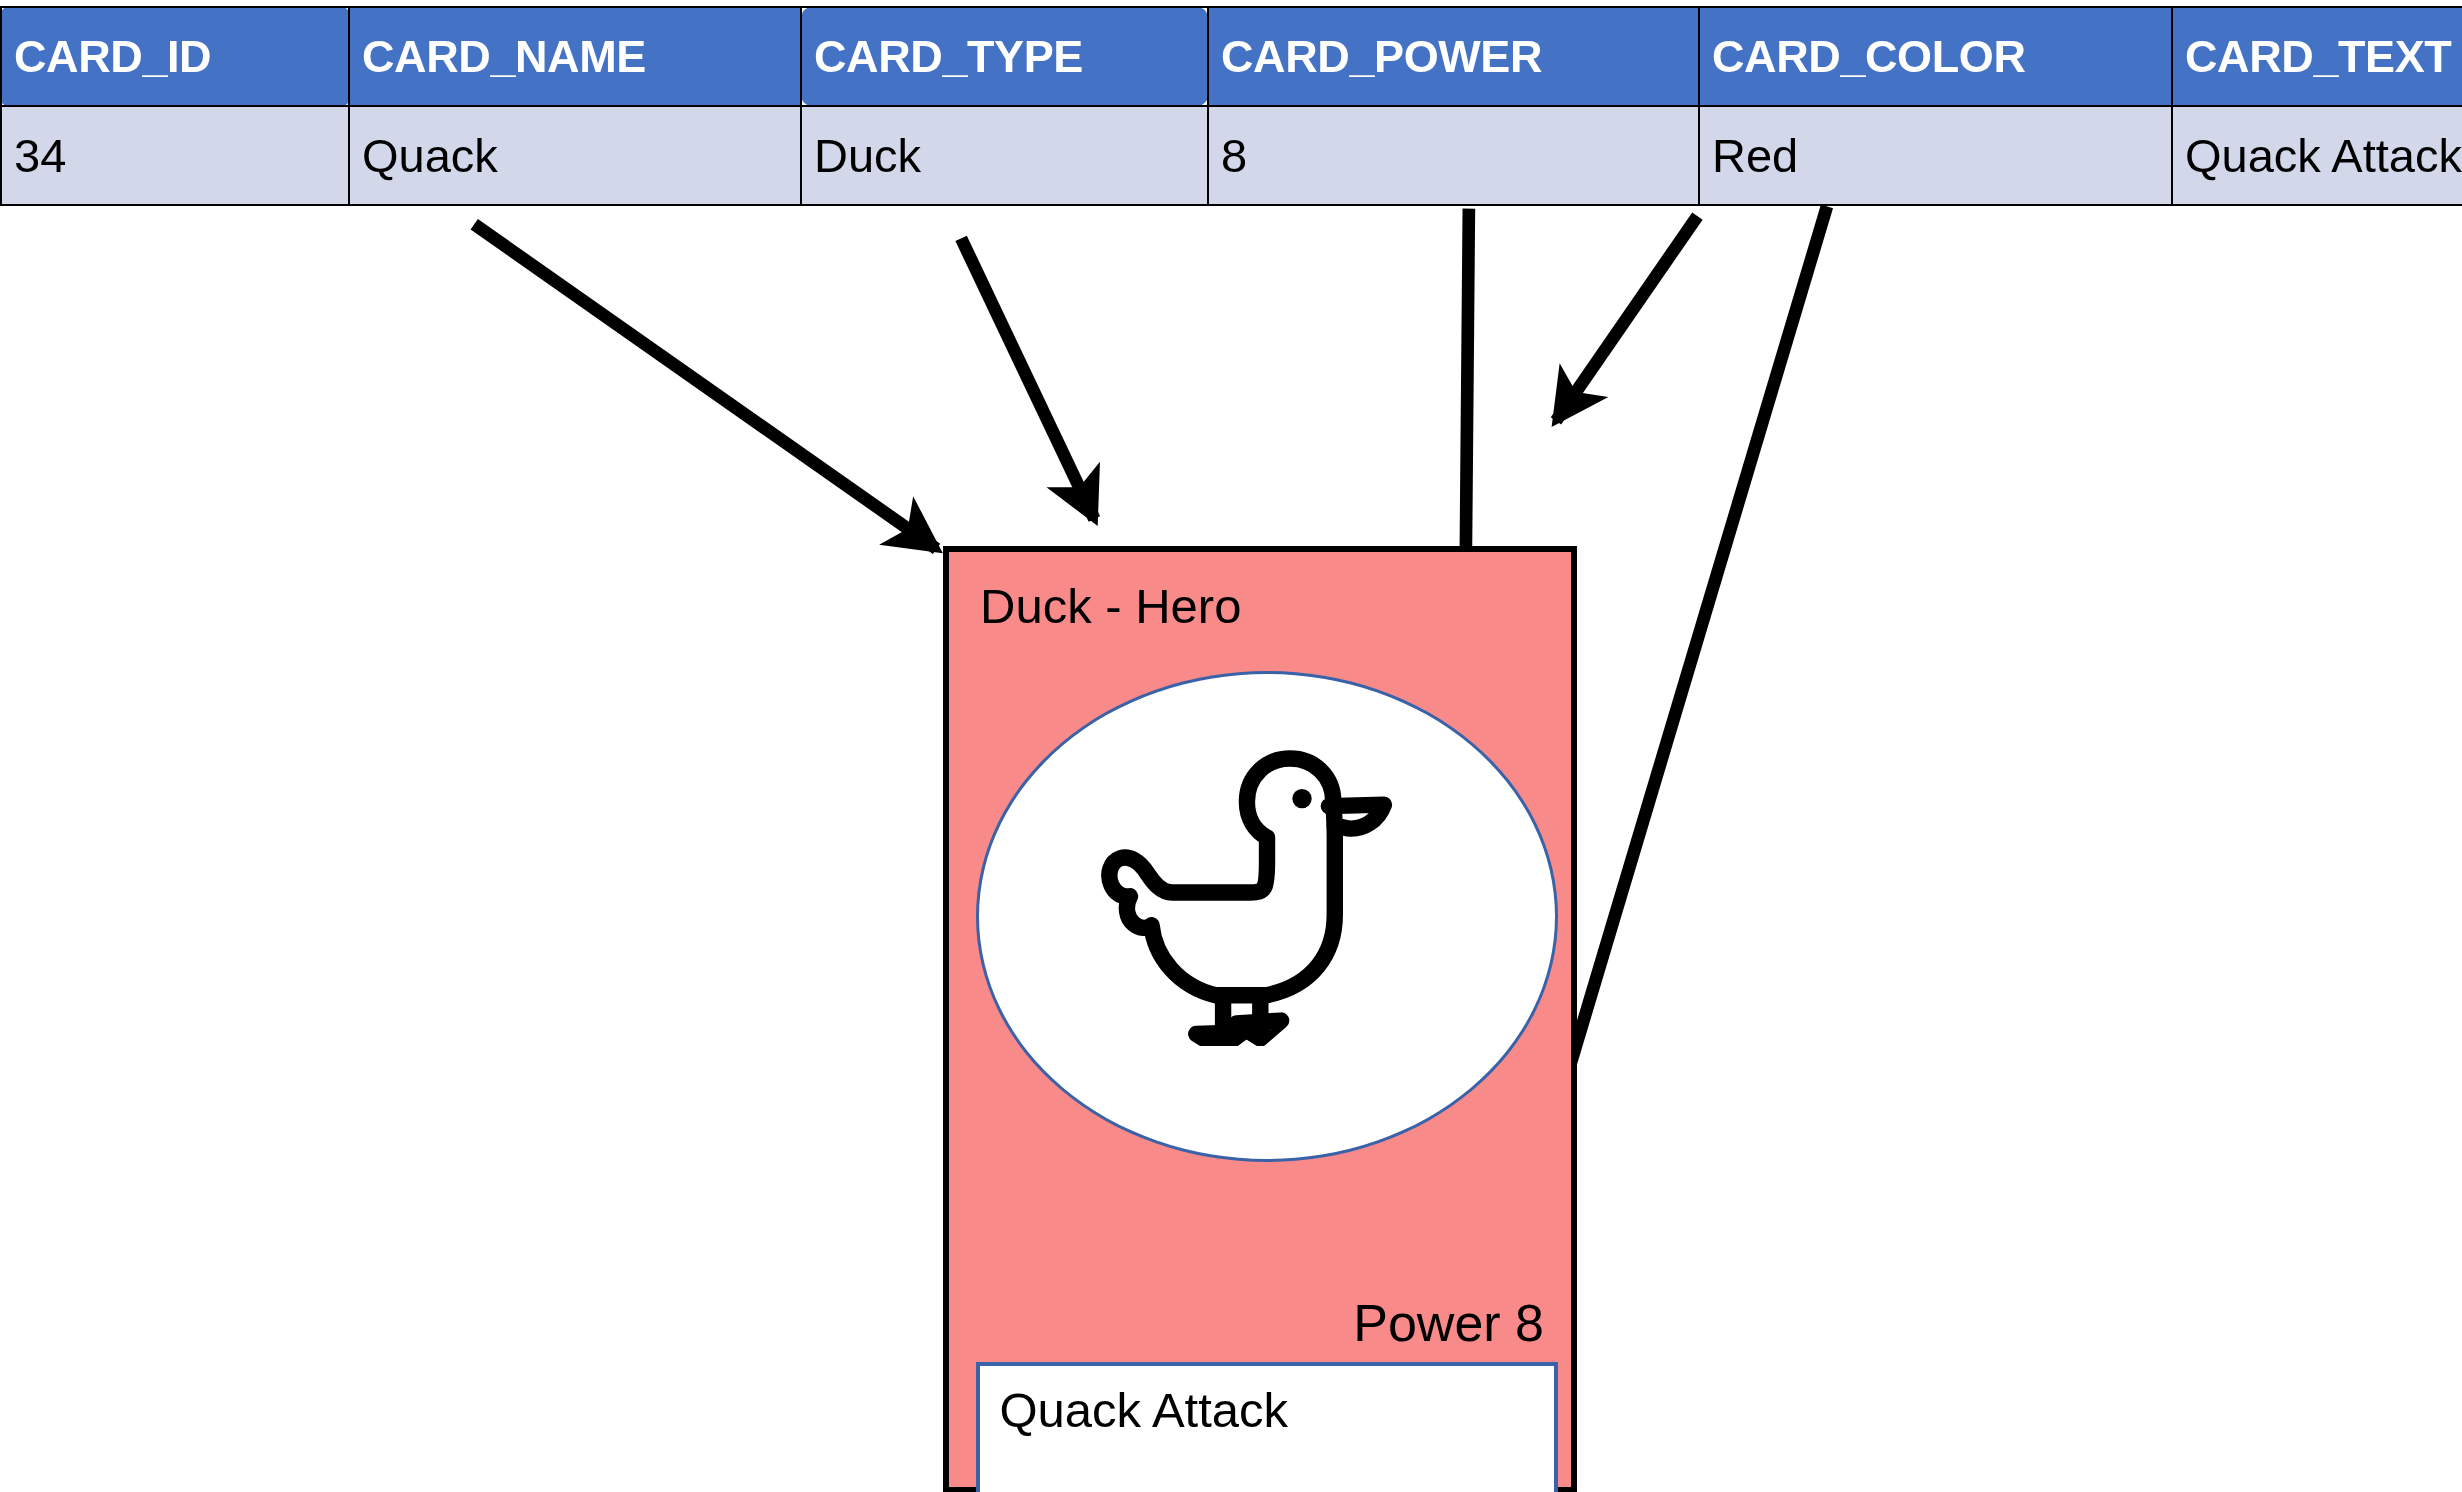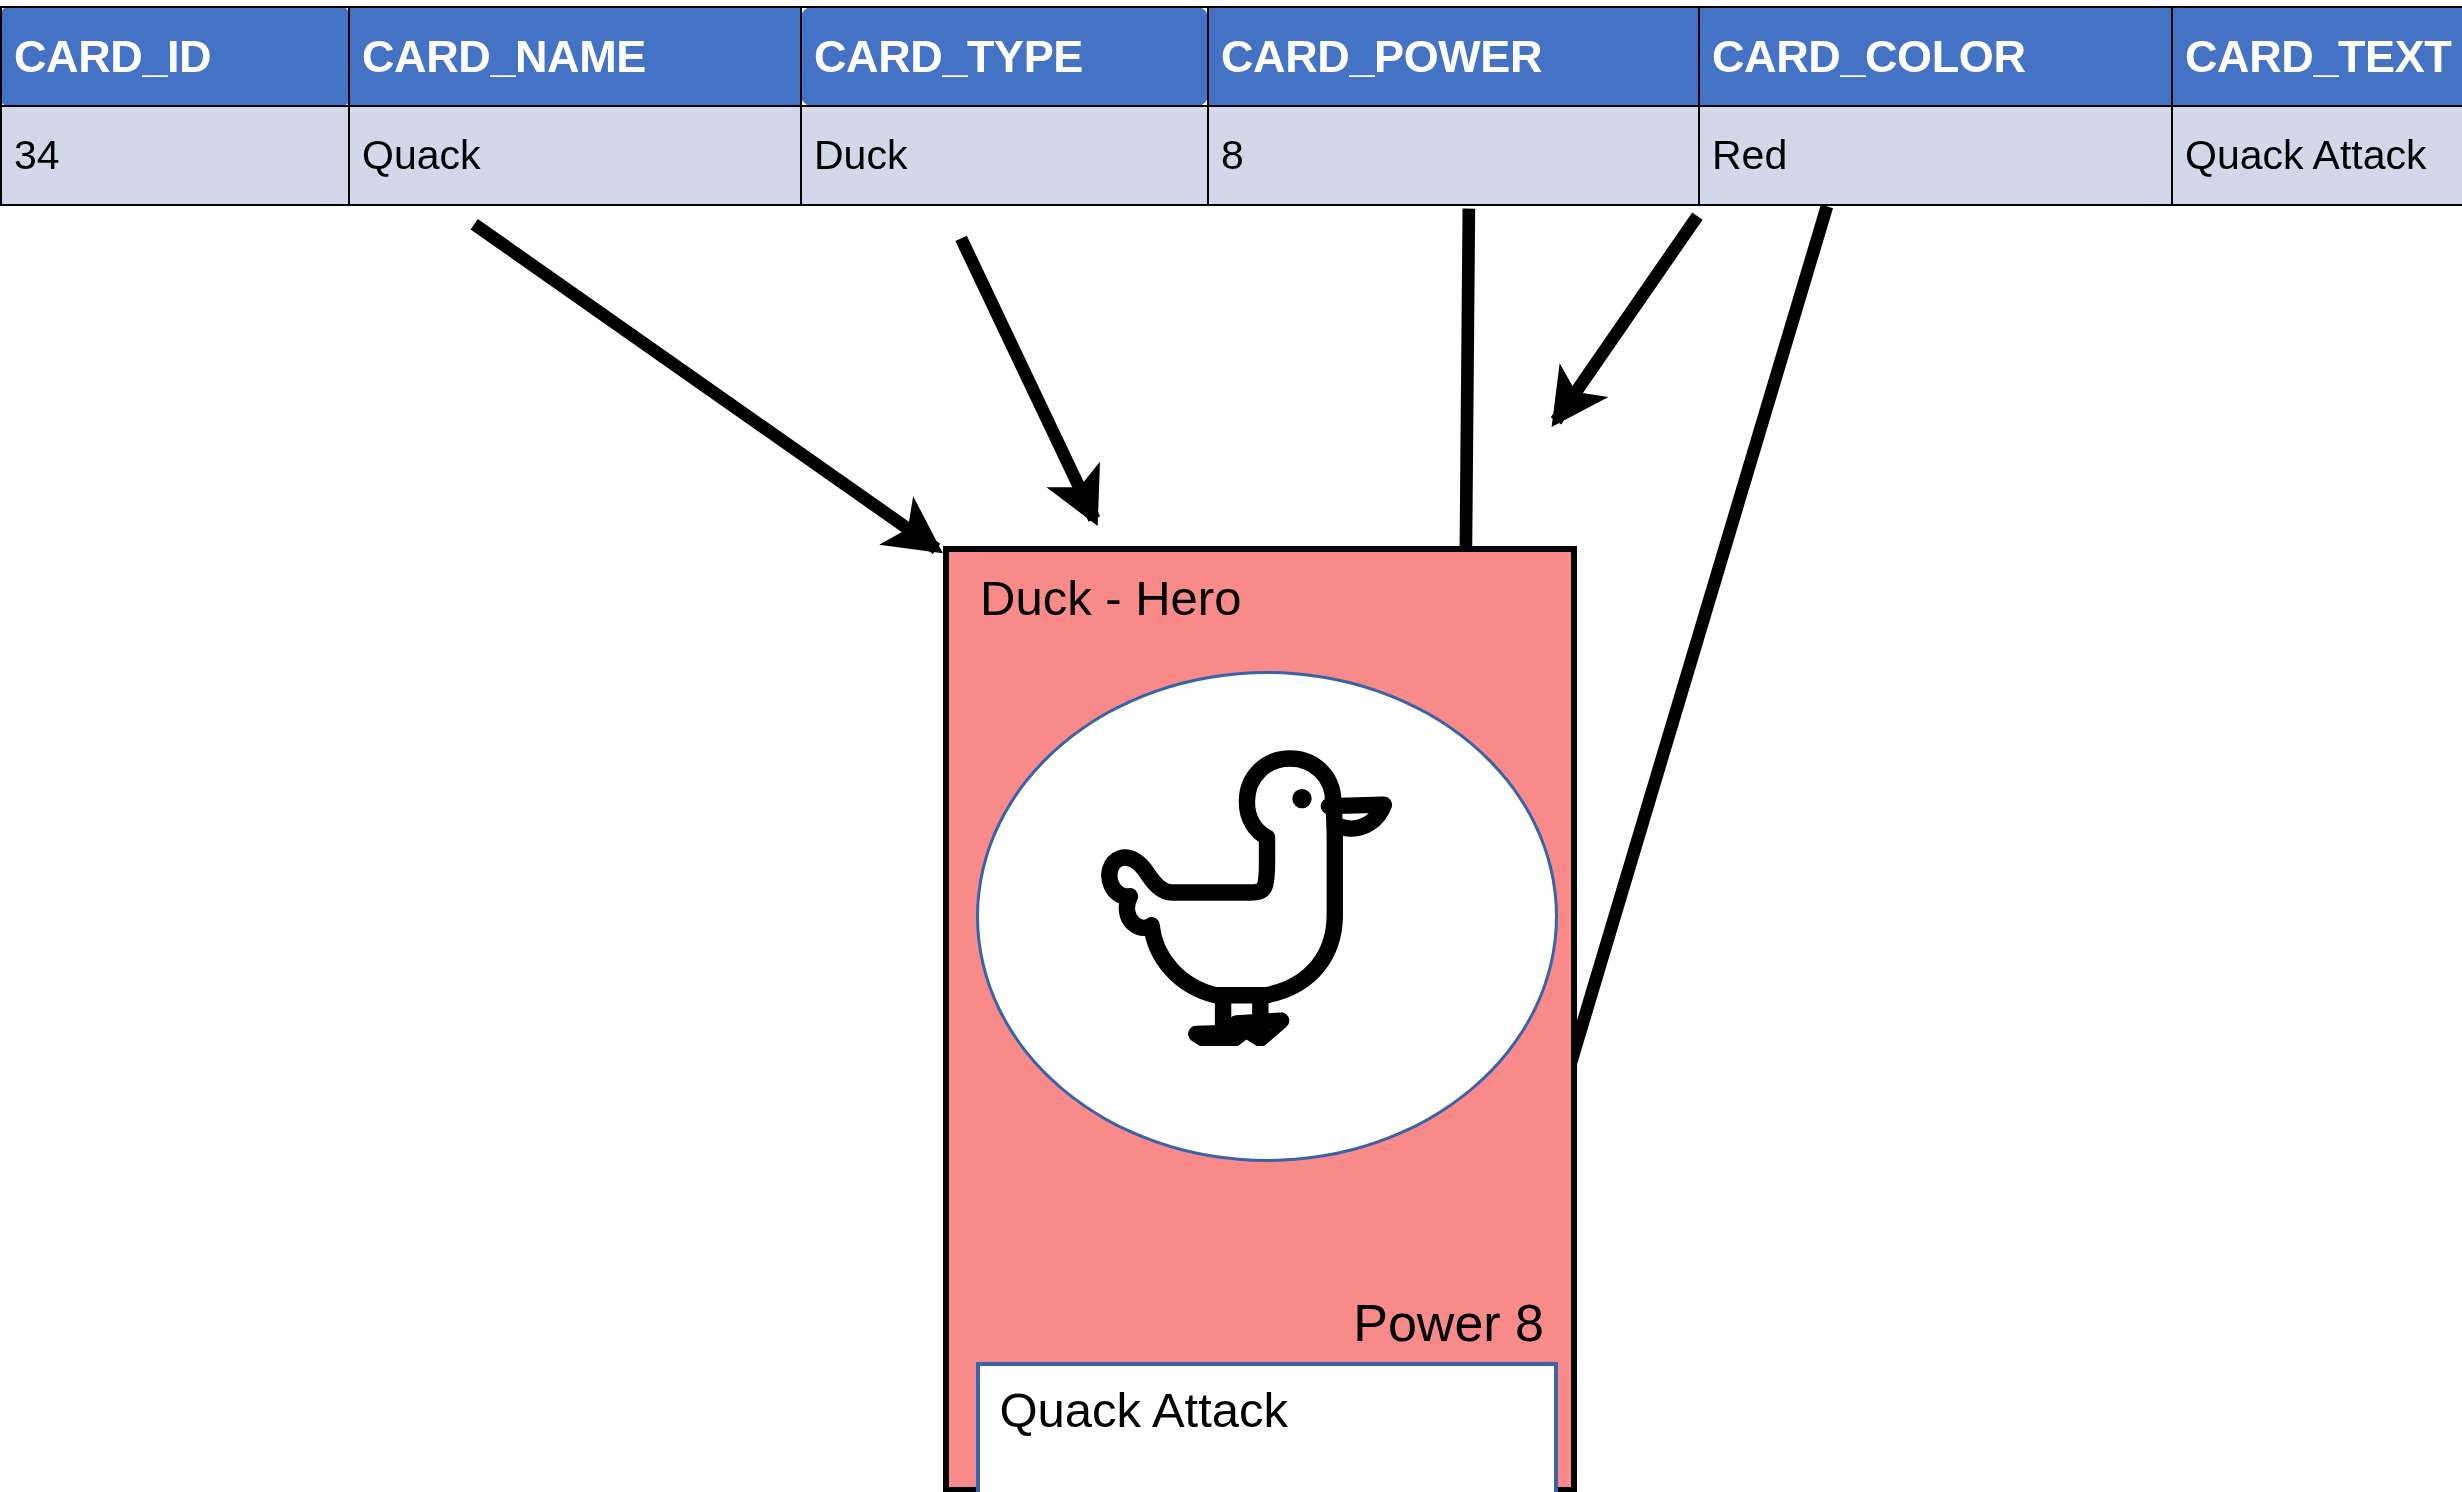--- a/index.html
+++ b/index.html
@@ -45,21 +45,21 @@
     color: #ffffff;
     font-weight: bold;
     font-size: 45px;
     height: 97px;
     letter-spacing: -0.4px;
   }
   #schema-table td {
     background: #d2d7ea;
     color: #000000;
     font-weight: normal;
-    font-size: 41px;
+    font-size: 47px;
     height: 97px;
   }
   
   .col-id    { width: 322px; border-radius: 7px; }
   .col-name  { width: 426px; }
   .col-type  { width: 381px; border-radius: 11px; }
   .col-power { width: 465px; margin-top: 24px; }
   .col-color { width: 447px; margin-top: 27px; }
   .col-text  { width: 421px; }
 
@@ -79,21 +79,21 @@
     top: 546px;
     width: 634px;
     height: 947px;
     background: #f98a8a;
     border: 6px solid #000000;
     box-sizing: border-box;
   }
   #card-title {
     position: absolute;
     left: 31px;
-    top: 18px;
+    top: 26px;
     font-size: 49px;
     color: #000000;
     white-space: nowrap;
   }
   #card-art-ellipse {
     position: absolute;
     left: 27px;
     top: 119px;
     width: 582px;
     height: 491px;

